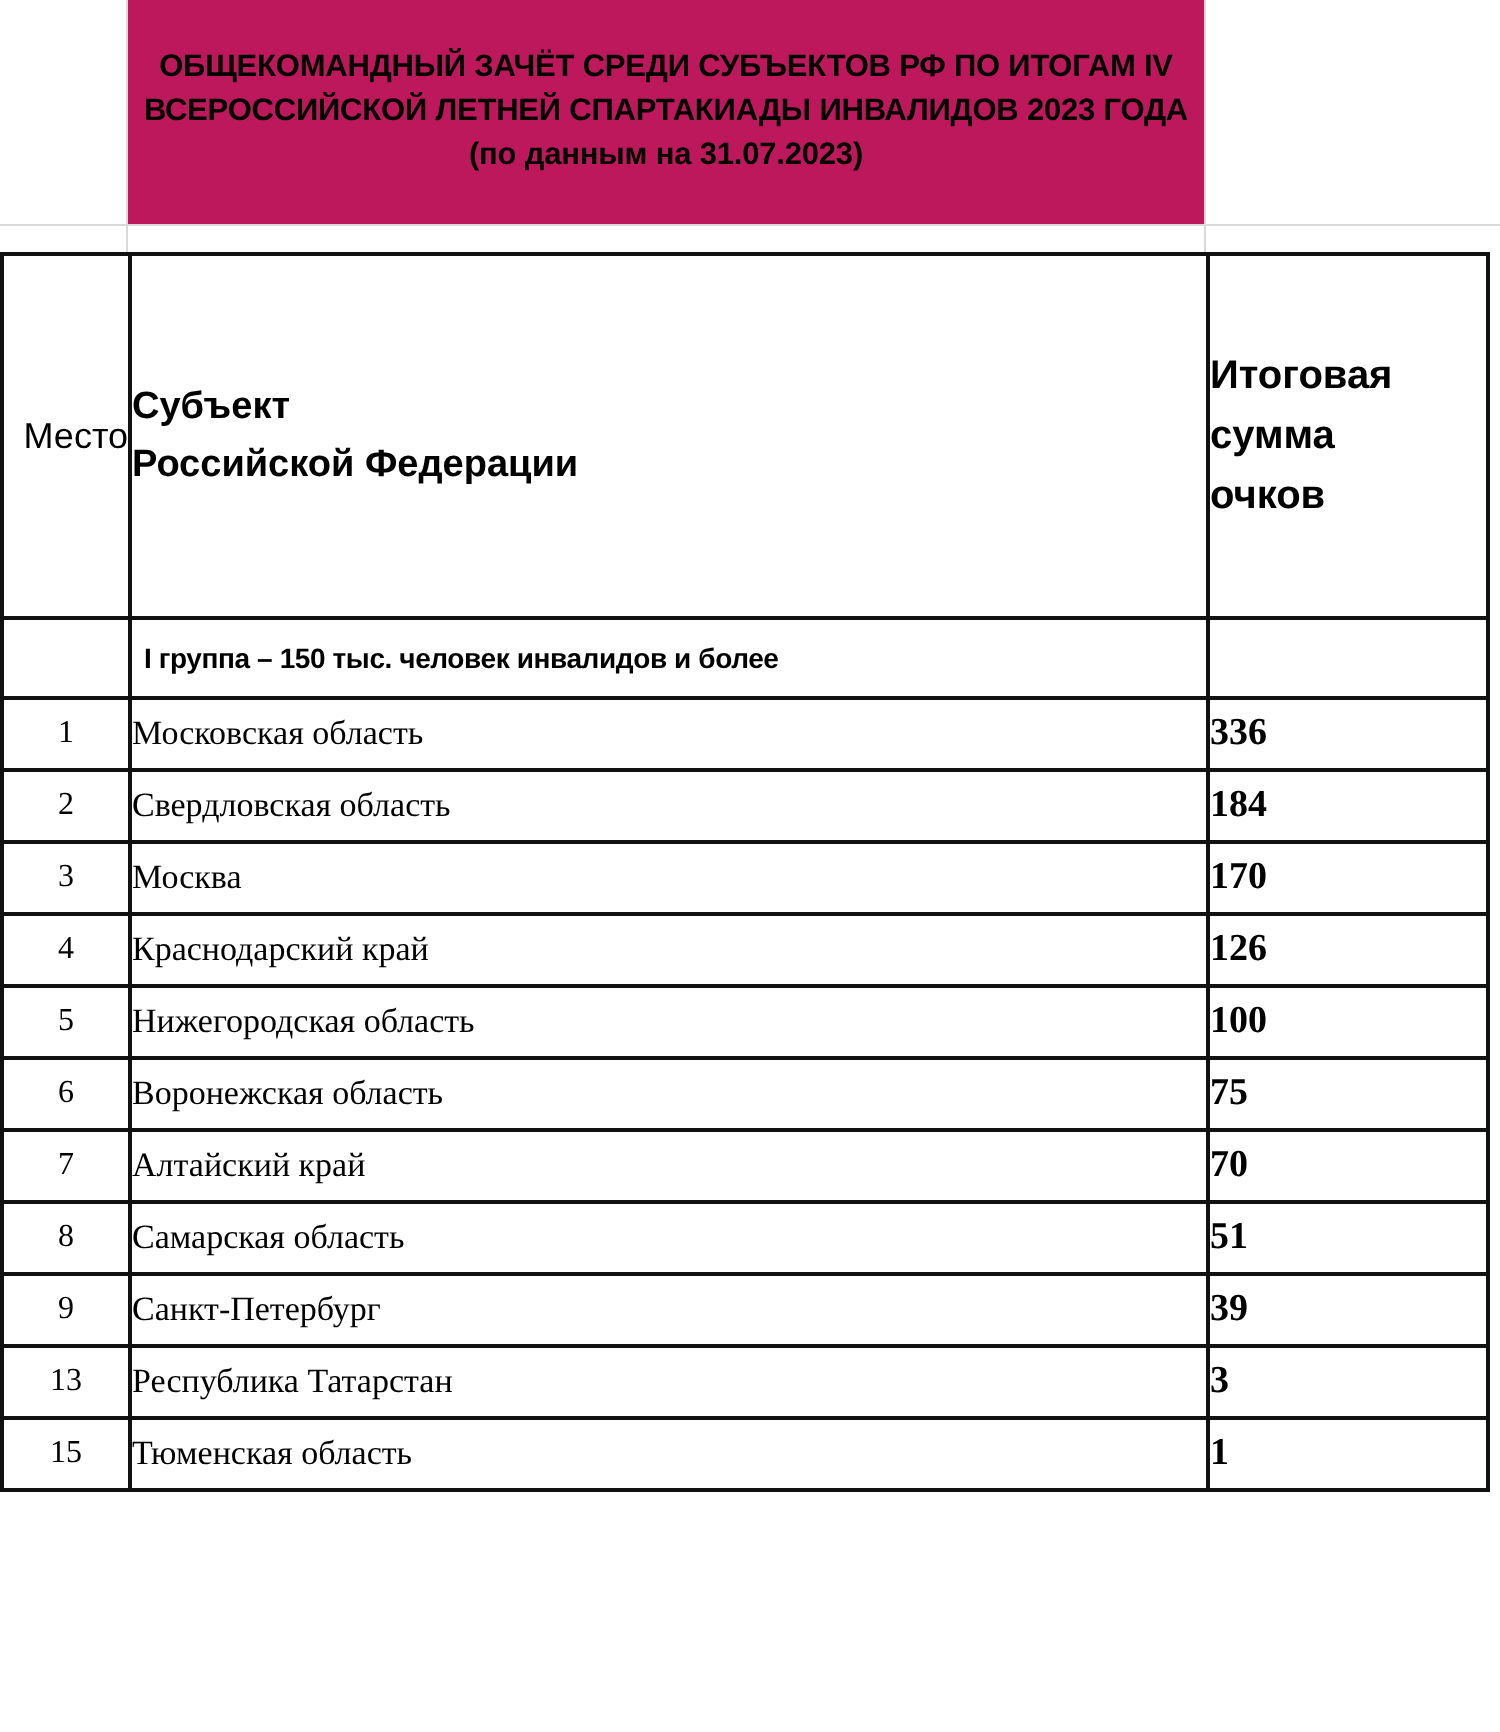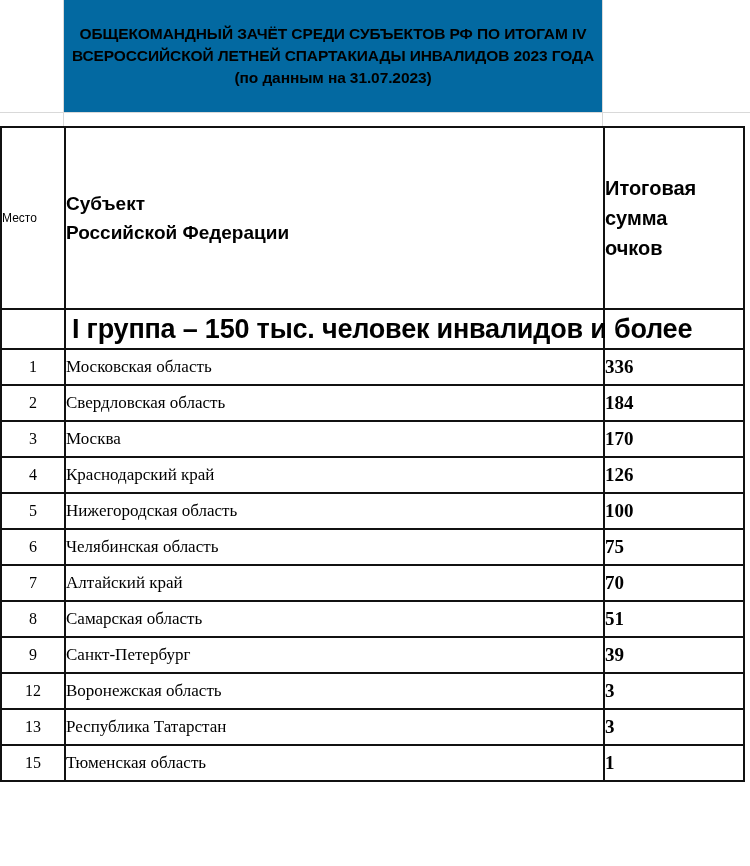--- a/index.html
+++ b/index.html
@@ -41,21 +41,21 @@
   }
   .title-cell {
     width: 539px;
     height: 112px;
     box-sizing: border-box;
     border-right: 1px solid #d9d9d9;
     display: flex;
     align-items: center;
     justify-content: center;
     padding: 0 6px;
-    background: #0369a1;
+    background: #be185d;
   }
   .title-text {
     font-size: 15.5px;
     font-weight: bold;
     line-height: 1.42;
     text-align: center;
     letter-spacing: -0.1px;
   }
   .title-tail {
     flex: 1;
@@ -111,22 +111,22 @@
 
   col.c-place  { width: 64px; }
   col.c-subj   { width: 539px; }
   col.c-score  { width: 140px; }
 
   
   tr.head-row td {
     height: 180px;
   }
   .h-place {
-    text-align: left;
-    font-size: 12px;
+    text-align: right;
+    font-size: 18px;
     font-weight: normal;
   }
   .h-subj {
     font-size: 19px;
     font-weight: bold;
     line-height: 1.55;
   }
   .h-score {
     text-align: left;
     font-size: 20px;
@@ -145,21 +145,21 @@
     background: #ebebdc;
     position: relative;
     overflow: visible;
   }
   .g-label-inner {
     position: absolute;
     left: 6px;
     top: 50%;
     transform: translateY(-50%);
     white-space: nowrap;
-    font-size: 27px;
+    font-size: 14px;
     font-weight: bold;
     letter-spacing: -0.2px;
   }
   td.g-tail {
     background: #ffffff;
   }
 
   
   tr.data-row td {
     height: 34px;
@@ -249,44 +249,39 @@
           <td class="d-subj">Краснодарский край</td>
           <td class="d-score">126</td>
         </tr>
         <tr class="data-row">
           <td class="d-place">5</td>
           <td class="d-subj">Нижегородская область</td>
           <td class="d-score">100</td>
         </tr>
         <tr class="data-row">
           <td class="d-place">6</td>
-          <td class="d-subj">Челябинская область</td>
+          <td class="d-subj">Воронежская область</td>
           <td class="d-score">75</td>
         </tr>
         <tr class="data-row">
           <td class="d-place">7</td>
           <td class="d-subj">Алтайский край</td>
           <td class="d-score">70</td>
         </tr>
         <tr class="data-row">
           <td class="d-place">8</td>
           <td class="d-subj">Самарская область</td>
           <td class="d-score">51</td>
         </tr>
         <tr class="data-row">
           <td class="d-place">9</td>
           <td class="d-subj">Санкт-Петербург</td>
           <td class="d-score">39</td>
         </tr>
         <tr class="data-row">
-          <td class="d-place">12</td>
-          <td class="d-subj">Воронежская область</td>
-          <td class="d-score">3</td>
-        </tr>
-        <tr class="data-row">
           <td class="d-place">13</td>
           <td class="d-subj">Республика Татарстан</td>
           <td class="d-score">3</td>
         </tr>
         <tr class="data-row">
           <td class="d-place">15</td>
           <td class="d-subj">Тюменская область</td>
           <td class="d-score">1</td>
         </tr>
       </tbody>

